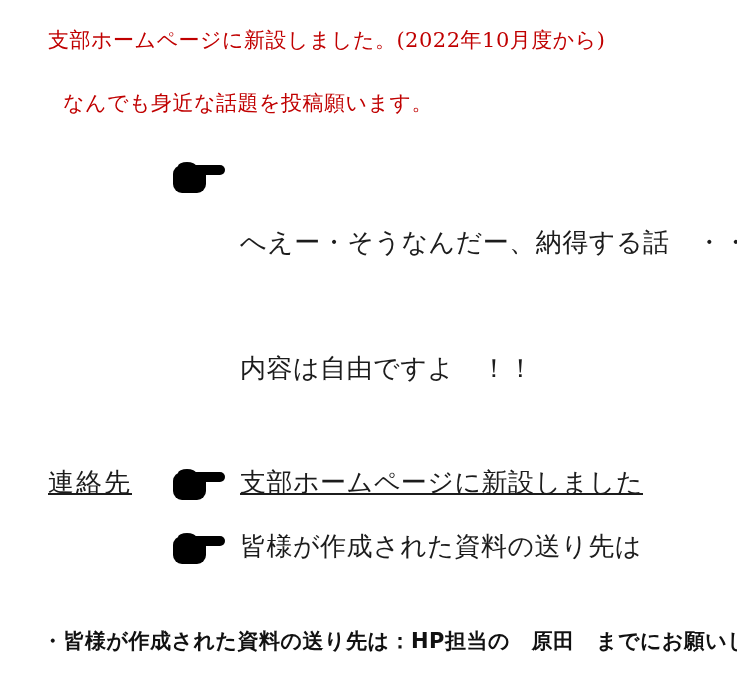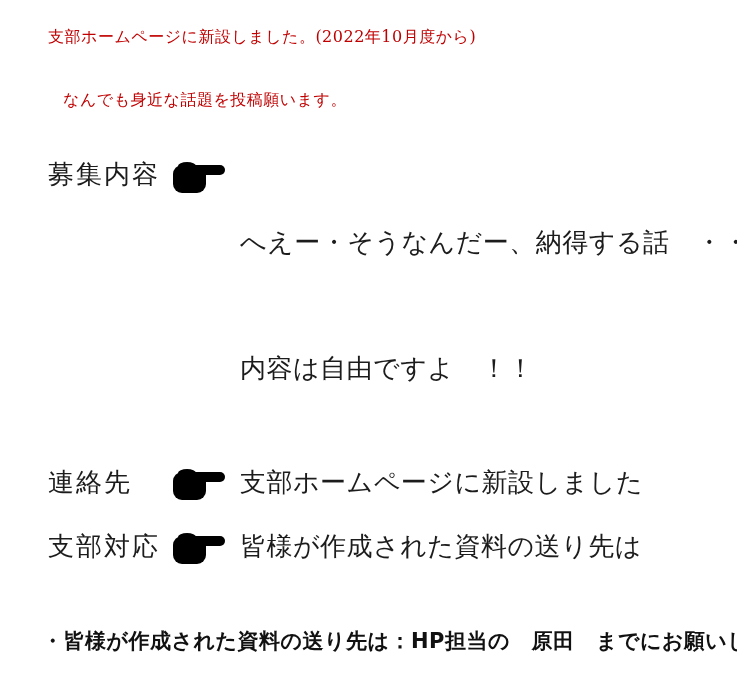--- a/index.html
+++ b/index.html
@@ -6,30 +6,30 @@
   .page {
     position: relative;
     width: 737px;
     height: 682px;
     background: #ffffff;
     overflow: hidden;
     font-family: "DejaVu Serif", serif;
   }
   .txt { position: absolute; white-space: nowrap; line-height: 1.25; }
   .brush { font-size: 26px; color: #1c1c1c; letter-spacing: 0.5px; }
-  .red   { font-size: 16px; color: #c00000; letter-spacing: 0.5px; font-weight: 500; text-align: center; }
+  .red   { font-size: 21px; color: #c00000; letter-spacing: 0.5px; font-weight: 500; text-align: center; }
   .label { left: 48px; letter-spacing: 2px; }
   .body  { left: 240px; }
   .l1 { left: 48px; top: 27px; }
   .l2 { left: 63px; top: 90px; }
   .r3 { top: 158px; }
   .r4 { top: 226px; }
   .r5 { top: 293px; }
   .r6 { top: 352px; }
-  .r7 { top: 466px; }
+  .r7 { top: 466px; text-decoration: underline; }
   .r8 { top: 530px; }
   .hand { position: absolute; left: 172px; width: 54px; height: 40px; }
   .h3 { top: 156px; }
   .h7 { top: 463px; }
   .h8 { top: 527px; }
   .hand svg { display: block; width: 54px; height: 40px; }
   .footer {
     left: 42px; top: 628px;
     font-family: "DejaVu Sans", sans-serif;
     font-weight: bold;
@@ -39,21 +39,20 @@
   }
 </style>
 </head>
 <body>
 
 <div class="page">
 
   <div class="txt red l1">支部ホームページに新設しました。(2022年10月度から)</div>
   <div class="txt red l2">なんでも身近な話題を投稿願います。</div>
 
-  <div class="txt brush label r3">募集内容</div>
   <span class="hand h3">
     <svg viewBox="0 0 54 40" xmlns="http://www.w3.org/2000/svg">
       <g fill="#000000">
         <rect x="1" y="9" width="33" height="28" rx="9"></rect>
         <ellipse cx="15" cy="10" rx="9" ry="4"></ellipse>
         <rect x="21" y="9" width="32" height="10" rx="5"></rect>
         <path d="M44 11 L53 13 L44 17 Z"></path>
       </g>
     </svg>
   </span>
@@ -67,21 +66,20 @@
       <g fill="#000000">
         <rect x="1" y="9" width="33" height="28" rx="9"></rect>
         <ellipse cx="15" cy="10" rx="9" ry="4"></ellipse>
         <rect x="21" y="9" width="32" height="10" rx="5"></rect>
         <path d="M44 11 L53 13 L44 17 Z"></path>
       </g>
     </svg>
   </span>
   <div class="txt brush body r7">支部ホームページに新設しました</div>
 
-  <div class="txt brush label r8">支部対応</div>
   <span class="hand h8">
     <svg viewBox="0 0 54 40" xmlns="http://www.w3.org/2000/svg">
       <g fill="#000000">
         <rect x="1" y="9" width="33" height="28" rx="9"></rect>
         <ellipse cx="15" cy="10" rx="9" ry="4"></ellipse>
         <rect x="21" y="9" width="32" height="10" rx="5"></rect>
         <path d="M44 11 L53 13 L44 17 Z"></path>
       </g>
     </svg>
   </span>

